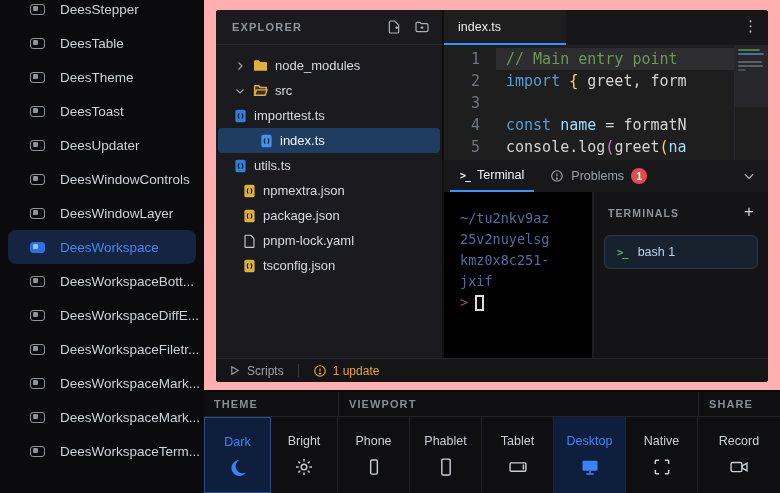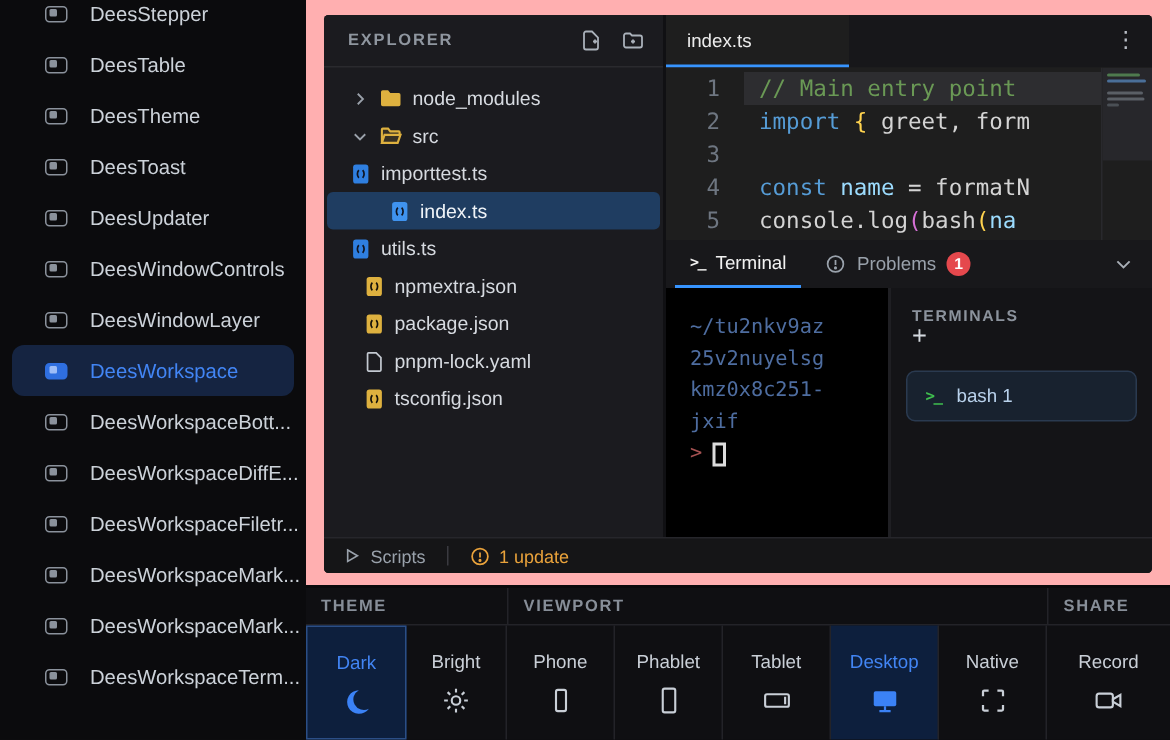--- a/index.html
+++ b/index.html
@@ -64,21 +64,21 @@
     display:flex; align-items:center; justify-content:center; padding:0 4px; font-weight:bold; }
   .panel-chev { position:absolute; right:12px; top:9px; color:#a8aeb6; display:flex; cursor:pointer; }
 
   
   #panels { height:166px; display:flex; min-height:0; }
   #term { width:148px; background:#000; padding:16px 6px 0 16px; font-size:13.5px; line-height:21px; color:#4e6da0; }
   .prompt-row { display:flex; align-items:center; }
   .prompt { color:#a65252; }
   .cursor { display:inline-block; width:9px; height:16px; border:2px solid #dcdcdc; margin-left:7px; }
   #termside { flex:1; background:#141417; border-left:2px solid #1f1f23; }
-  .ts-head { display:flex; align-items:flex-start; justify-content:space-between; padding:13px 14px 6px 14px;flex-direction:column; }
+  .ts-head { display:flex; align-items:flex-end; justify-content:space-between; padding:13px 14px 6px 14px; }
   .ts-title { font-size:10.5px; letter-spacing:1.1px; color:#8c939d; font-weight:bold; }
   .ts-add { font-size:17px; color:#d4d9df; line-height:14px; cursor:pointer; }
   .bash-item { margin:10px 10px 0 10px; height:34px; border-radius:6px; background:#18222f; border:1px solid #2a3a50;
     display:flex; align-items:center; gap:10px; padding:0 12px; cursor:pointer; }
   .bash-glyph { color:#3fbf4f; font-size:10.5px; font-weight:bold; letter-spacing:-1px; }
   .bash-label { color:#b9d2ec; font-size:12.5px; }
 
   
   #ws-status { height:24px; background:#151517; border-top:1px solid #26262b; display:flex; align-items:center; padding-left:12px; }
   .st-item { display:flex; align-items:center; gap:6px; font-size:12px; cursor:pointer; }
@@ -294,21 +294,21 @@
         <div class="cl">
           <span class="gut">3</span>
           <span class="src"></span>
         </div>
         <div class="cl">
           <span class="gut">4</span>
           <span class="src"><span class="tok-kw">const </span><span class="tok-var">name</span><span class="tok-plain"> = formatN</span></span>
         </div>
         <div class="cl">
           <span class="gut">5</span>
-          <span class="src"><span class="tok-plain">console.log</span><span class="tok-m">(</span><span class="tok-plain">bash</span><span class="tok-y">(</span><span class="tok-var">na</span></span>
+          <span class="src"><span class="tok-plain">console.log</span><span class="tok-m">(</span><span class="tok-plain">greet</span><span class="tok-y">(</span><span class="tok-var">na</span></span>
         </div>
         <div id="minimap">
           <div class="slider">
             <div class="mmbar" style="width:22px;background:#4e7a4e;"></div>
             <div class="mmbar" style="width:26px;background:#4a6f99;"></div>
             <div class="mmbar" style="width:0;"></div>
             <div class="mmbar" style="width:24px;background:#5a5f66;"></div>
             <div class="mmbar" style="width:25px;background:#5a5f66;"></div>
             <div class="mmbar" style="width:8px;background:#4a4f55;"></div>
           </div>

